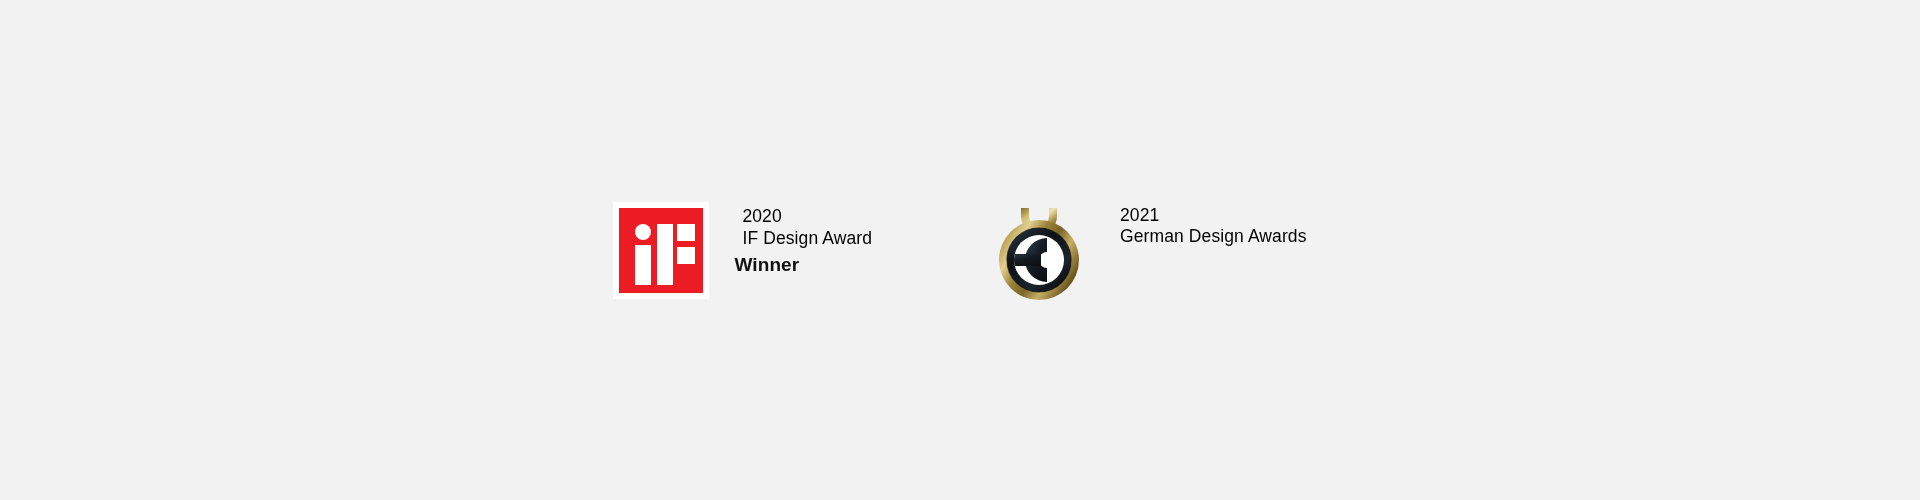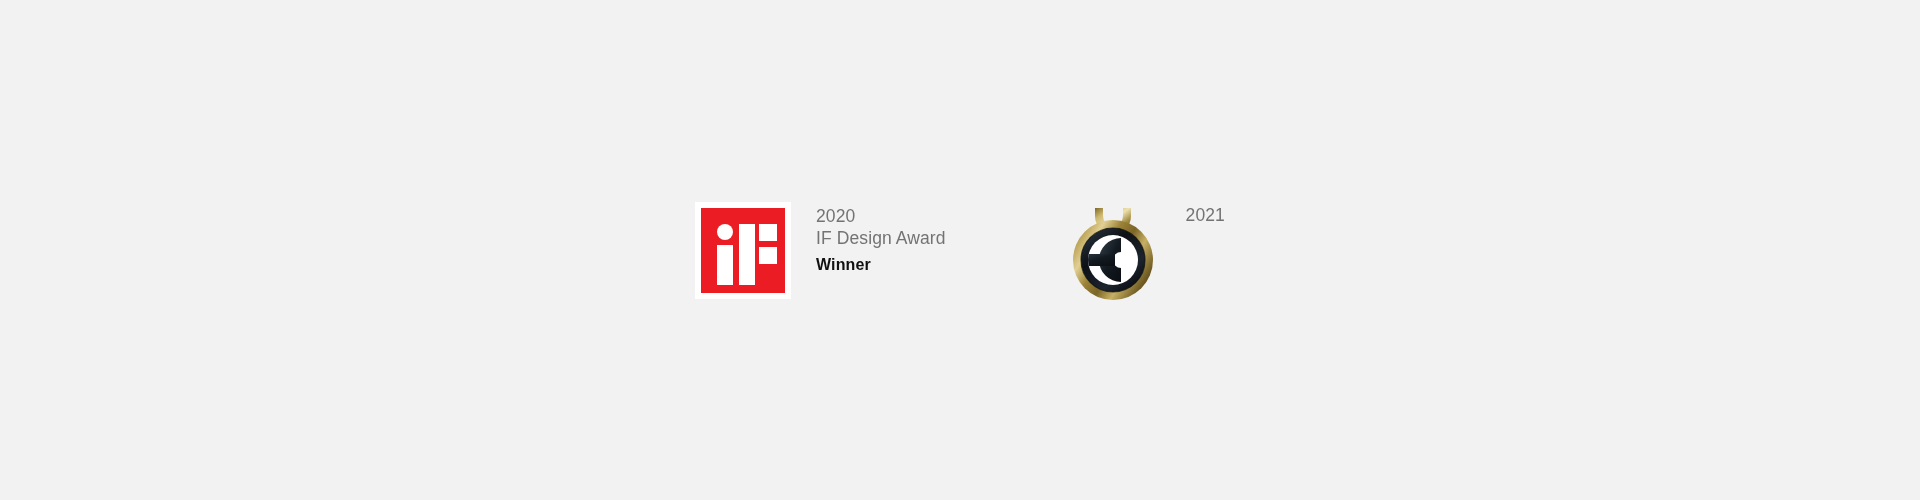--- a/index.html
+++ b/index.html
@@ -106,27 +106,28 @@
   }
 
   
   .award-text {
     padding-left: 25px;
     padding-top: 5px;
     line-height: 1;
   }
   .award-line {
     font-size: 17.5px;
-    color: #737373;
+    color: #000000;
     letter-spacing: 0.1px;
     line-height: 21.5px;
     white-space: nowrap;
+    margin-left: 8px;
   }
   .award-result {
-    font-size: 16px;
+    font-size: 19px;
     font-weight: bold;
     color: #111111;
     letter-spacing: 0.1px;
     line-height: 21.5px;
     margin-top: 5px;
     white-space: nowrap;
   }
 </style>
 </head>
 <body>
@@ -217,17 +218,18 @@
                    Z" fill="url(#glyphGrad)"></path>
           <rect x="10" y="56" width="40" height="12" fill="url(#glyphGrad)"></rect>
         </g>
 
         <circle cx="48" cy="62" r="32" fill="none" stroke="#0a0d11" stroke-width="1.2" opacity="0.7"></circle>
       </svg>
     </div>
 
     <div class="award-text">
       <div class="award-line">2021</div>
+      <div class="award-line">German Design Awards</div>
     </div>
 
   </div>
 
 </div>
 
 </body></html>

